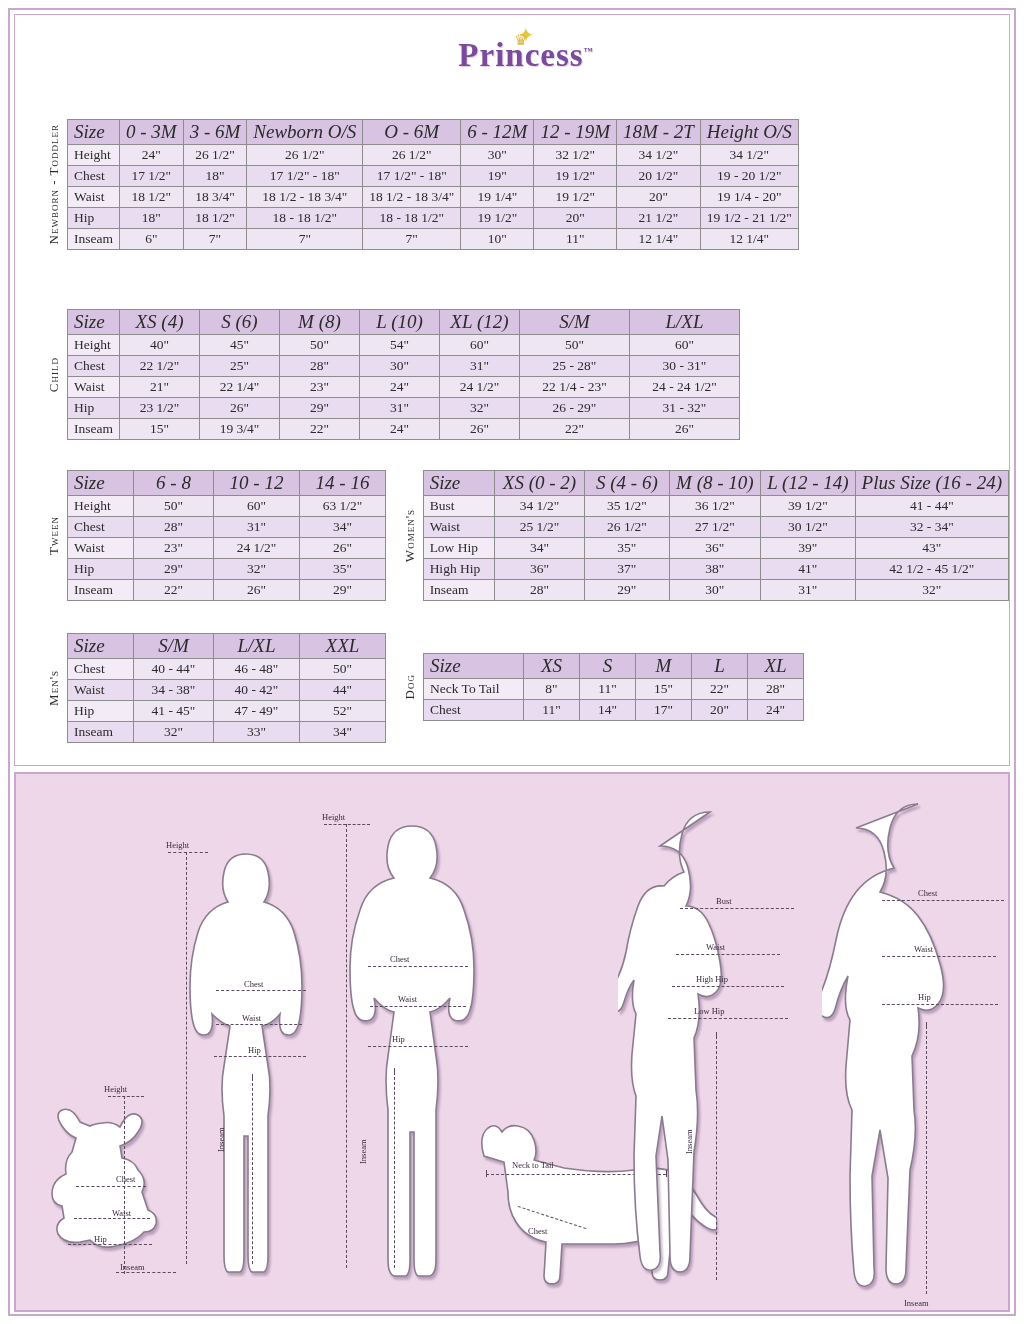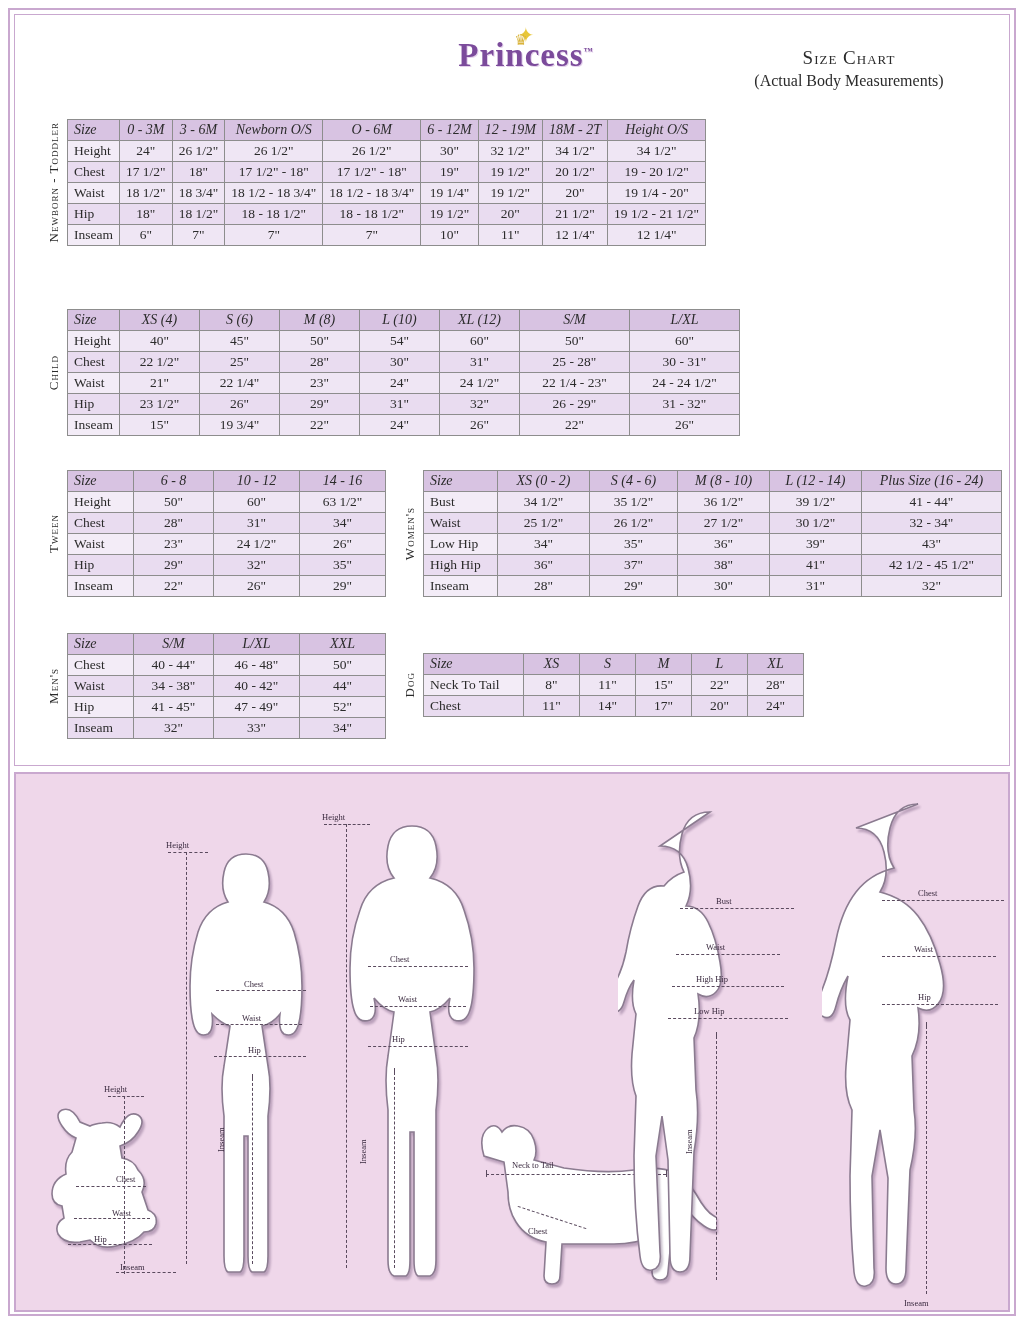--- a/index.html
+++ b/index.html
@@ -122,21 +122,21 @@
     font-size:13.5px;
     padding:1px 6px;
     text-align:center;
     white-space:nowrap;
     height:21px;
   }
   table.sz thead th {
     background:#d8c3e2;
     font-weight:normal;
     font-style:italic;
-    font-size:14px;
+    font-size:19px;
   }
   table.sz thead th.rowhdr,
   table.sz tbody td.rowhdr {
     text-align:left;
   }
   table.sz tbody td.rowhdr { background:#f3ecf7; }
   table.sz tbody tr td { background:#efe6f4; }
   table.sz tbody tr:nth-child(even) td { background:#e9dcf0; }
 
   
@@ -174,24 +174,20 @@
 <div class="page">
  <div class="outer-frame">
 
   <div class="top-panel">
 
     <div class="header">
       <div class="logo">
         <span class="star">✦</span>
         <span class="crown">♛</span>
         <div class="l1"><span>Princess</span><span class="tm">™</span></div>
-      </div>
-      <div class="title-block">
-        <div class="t1">Size Chart</div>
-        <div class="t2">(Actual Body Measurements)</div>
       </div>
     </div>
 
     <div class="section" style="left:26px; top:104px;">
       <div class="vlabel">
             <span>Newborn - Toddler</span>
           </div>
       <table class="sz">
         <thead>
               <tr>

